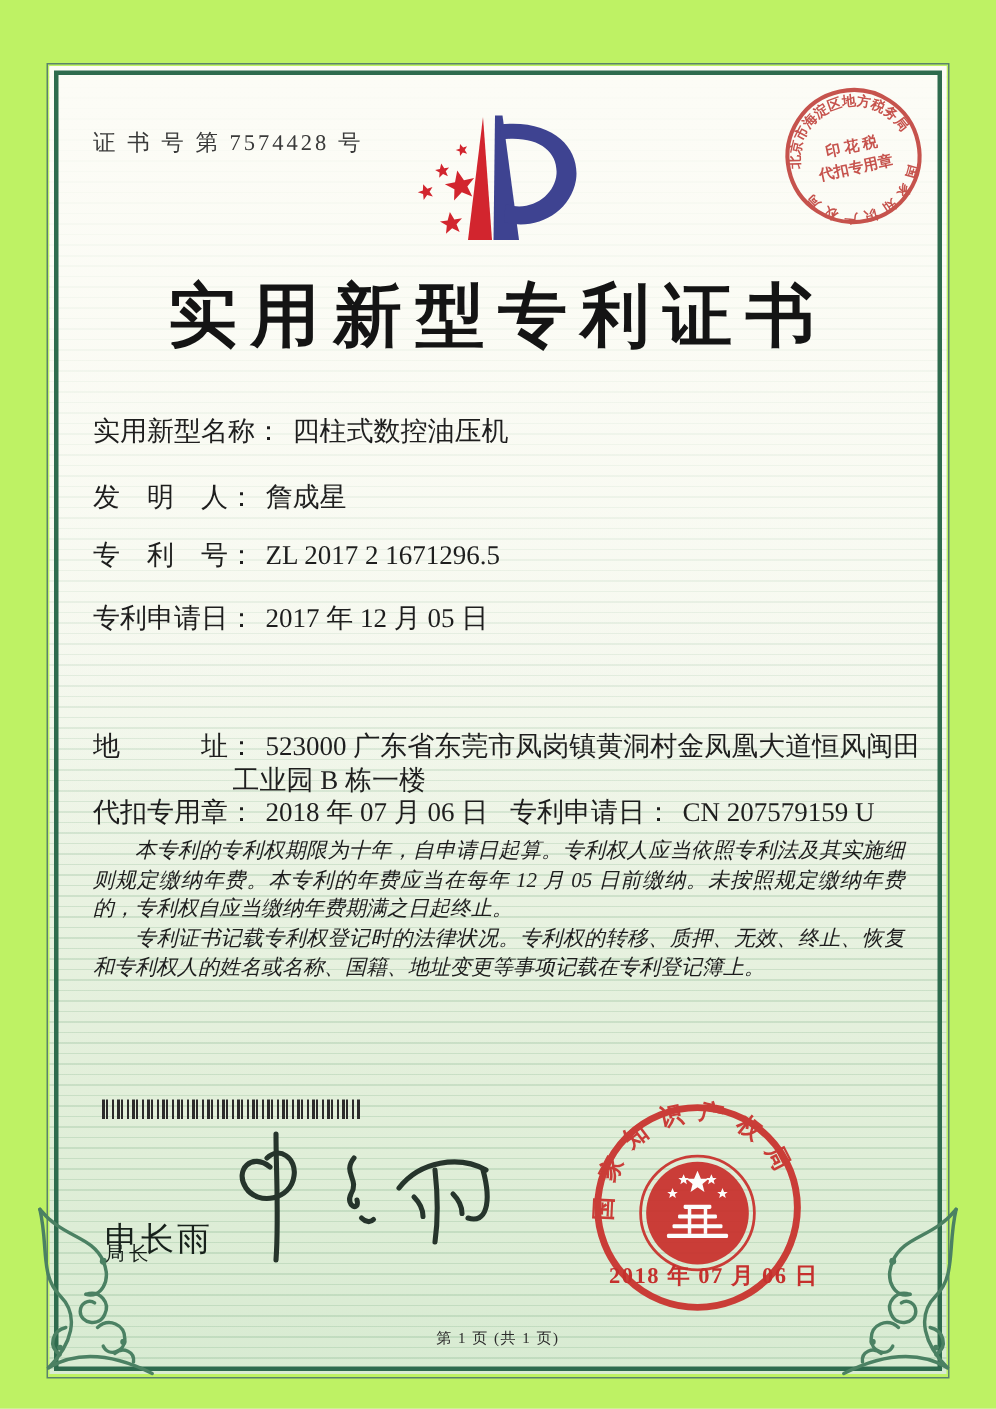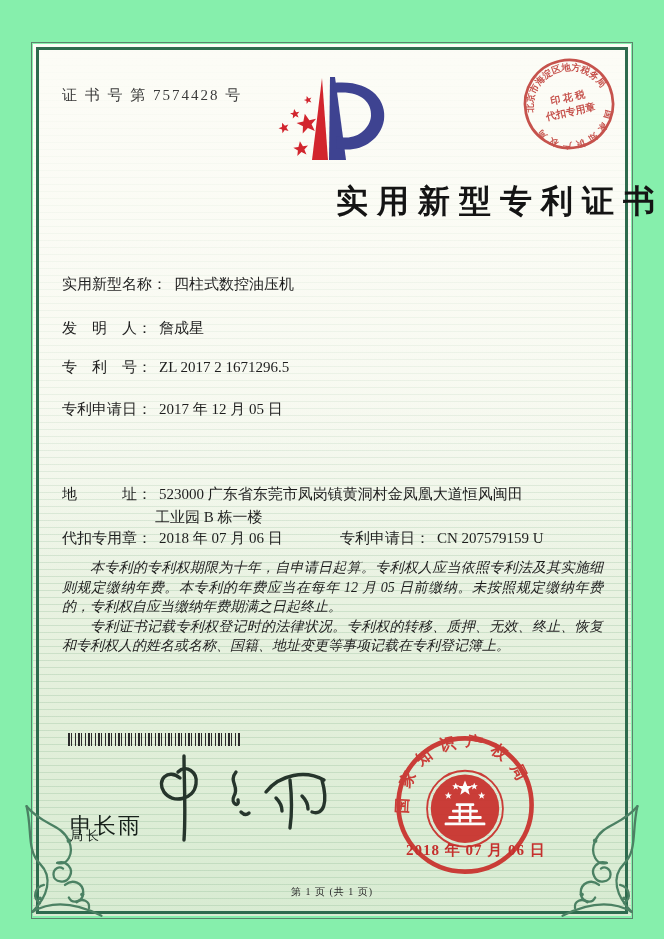--- a/index.html
+++ b/index.html
@@ -2,36 +2,36 @@
 <html><head>
 <meta charset="utf-8">
 <style>
   html,body{margin:0;padding:0;}
   body{
     width:664px;height:939px;
     background:#f2efe6;
     font-family:"Liberation Serif","DejaVu Serif",serif;
     position:relative;overflow:hidden;
   }
-  .page{position:absolute;inset:0;background:#86efac;}
+  .page{position:absolute;inset:0;background:#bef264;}
   
   .guilloche{
     position:absolute;left:33px;top:44px;right:33px;bottom:23px;
     background:
       linear-gradient(180deg, rgba(252,252,246,0.97) 0%, rgba(252,252,246,0.55) 38%, rgba(252,252,246,0) 62%),
       repeating-linear-gradient(180deg, rgba(110,165,122,0.22) 0px, rgba(110,165,122,0.22) 1px, rgba(0,0,0,0) 1px, rgba(0,0,0,0) 7px),
       linear-gradient(180deg, #fcfcf5 0%, #f1f6ea 45%, #e2efda 78%, #d8ebd2 100%);
   }
   .frame-outer{position:absolute;left:31px;top:42px;right:31px;bottom:20px;border:1px solid #5b836c;}
   .frame-inner{position:absolute;left:36px;top:47px;right:36px;bottom:25px;border:3px solid #2e6b4e;}
   .abs{position:absolute;}
   .cert-no{left:62px;top:86px;font-size:15px;letter-spacing:2px;color:#3a3a3a;}
-  .title{left:0;right:0;top:180px;text-align:right;font-size:32px;font-weight:bold;
+  .title{left:0;right:0;top:180px;text-align:center;font-size:46px;font-weight:bold;
          letter-spacing:9px;color:#141414;}
-  .field{font-size:15px;color:#1e1e1e;white-space:nowrap;}
+  .field{font-size:18px;color:#1e1e1e;white-space:nowrap;}
   .field .lab{display:inline-block;}
   .field .val{margin-left:7px;}
   .paras{left:62px;width:541px;top:558px;font-size:14px;line-height:19.6px;
          color:#1d1d1d;font-style:italic;}
   .paras p{margin:0;text-indent:2em;text-align:justify;}
   .barcode{left:68px;top:733px;width:172px;height:13px;
     background:repeating-linear-gradient(90deg,#2b2b2b 0 2px,transparent 2px 3px,#2b2b2b 3px 4px,transparent 4px 7px,#2b2b2b 7px 8px,transparent 8px 10px);
   }
   .director-title{left:70px;top:783px;font-size:13px;color:#17211b;letter-spacing:3px;margin-top:44px;}
   .director-name{left:70px;top:811px;font-size:22px;color:#17211b;letter-spacing:2px;}

